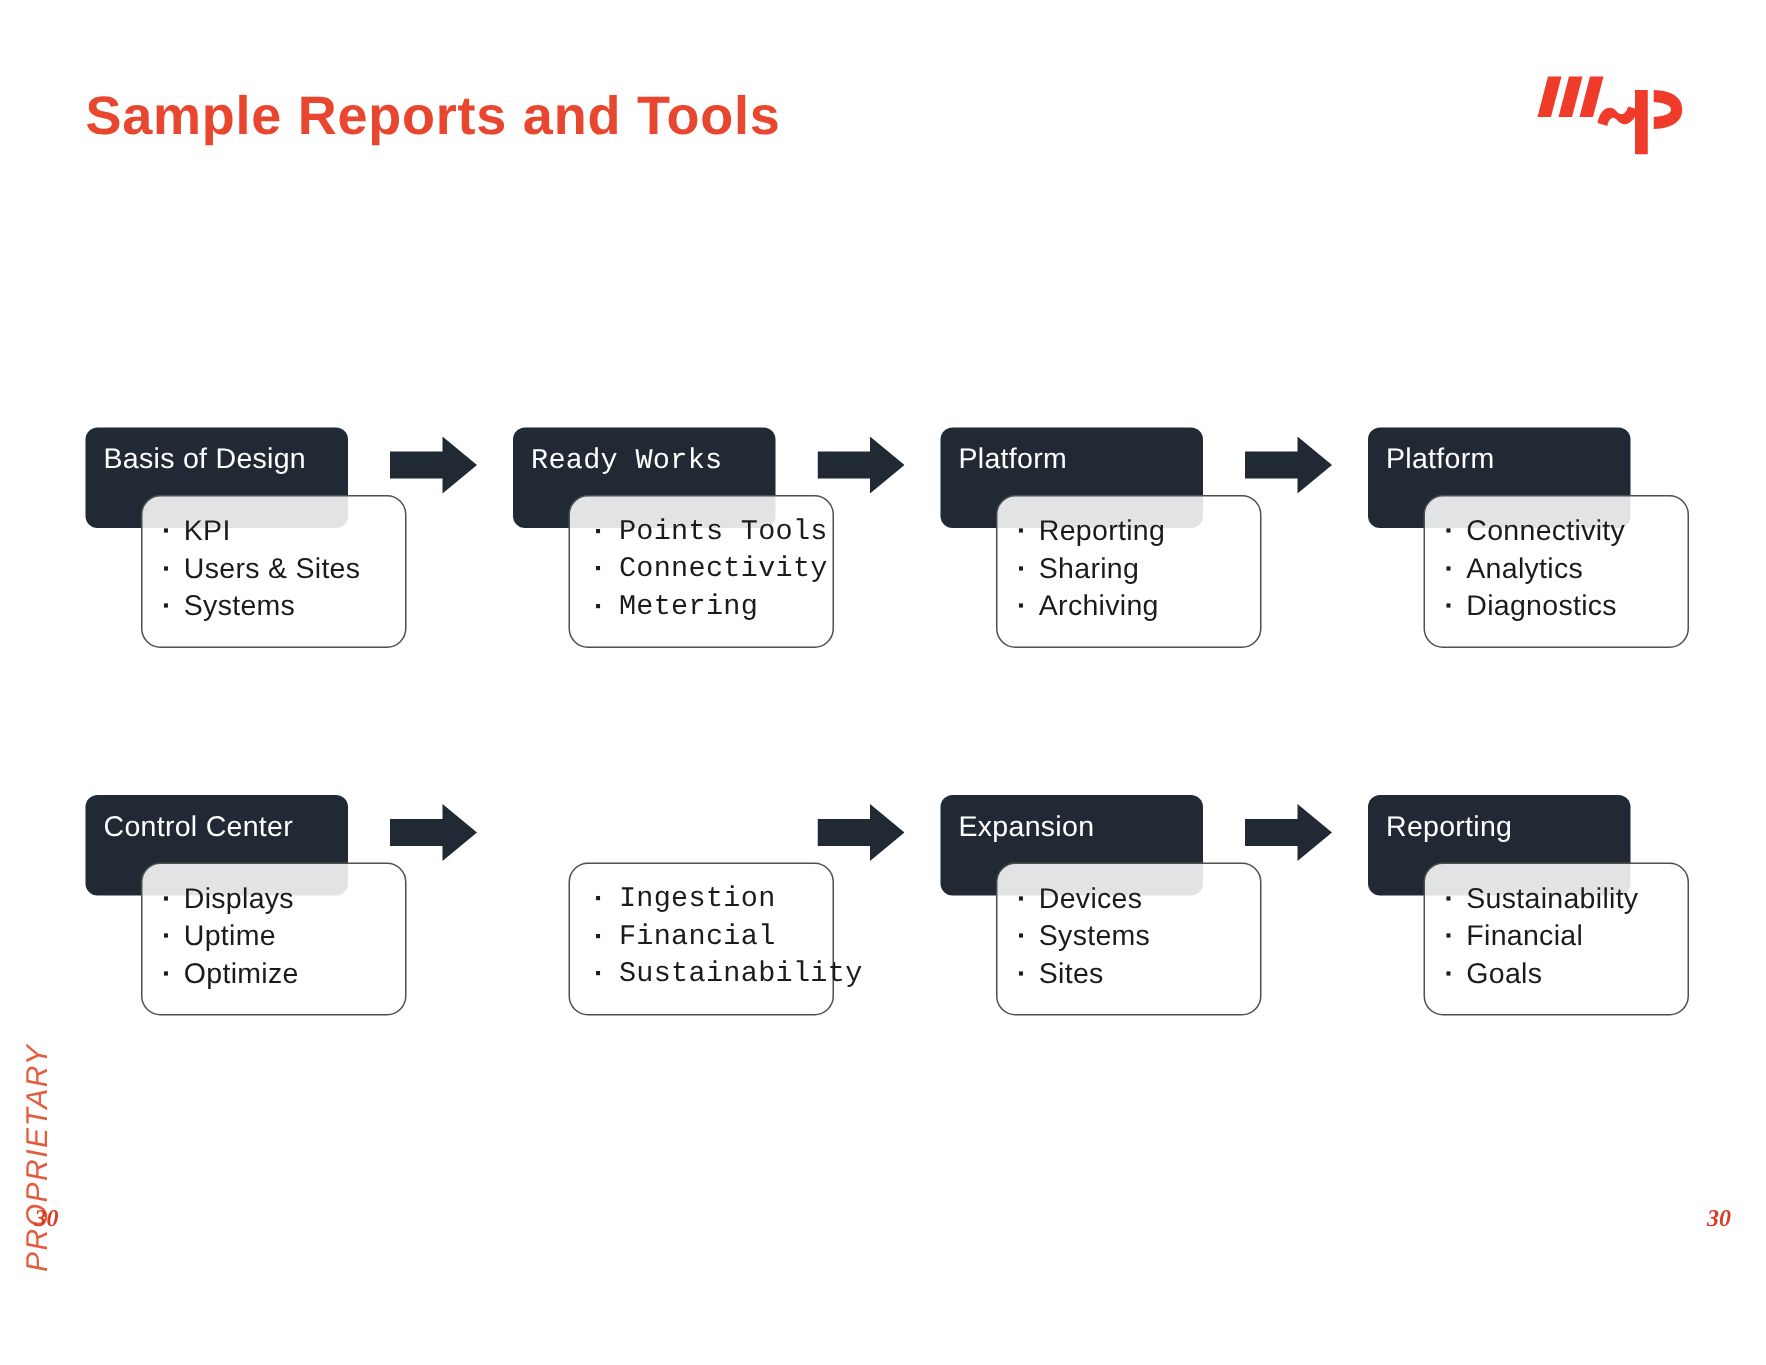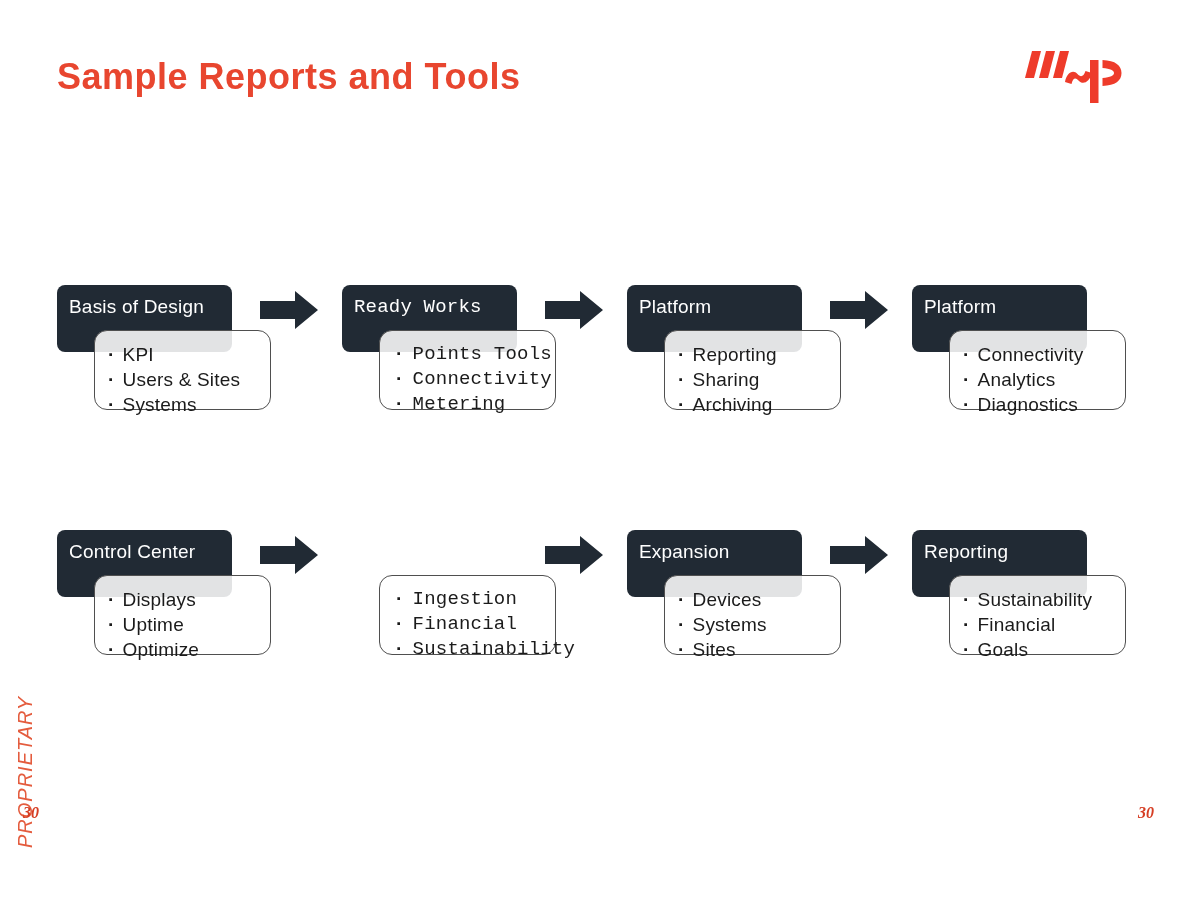--- a/index.html
+++ b/index.html
@@ -29,21 +29,21 @@
     width:175px; height:67px;
     background:#212a34;
     border-radius:8px;
     color:#ffffff;
     font-size:19px; font-weight:500; letter-spacing:0.2px;
     padding:11px 0 0 12px;
     z-index:1;
   }
   .step-card {
     position:absolute; left:37px; top:45px;
-    width:177px; height:80px;
+    width:177px; height:102px;
     background:rgba(255,255,255,0.87);
     border:1px solid #4f4f4f;
     border-radius:13px;
     padding:11px 0 0 13px;
     z-index:2;
   }
   .card-item {
     font-size:19px; line-height:25px; color:#1b1b1b;
     white-space:nowrap; letter-spacing:0.2px;
   }

